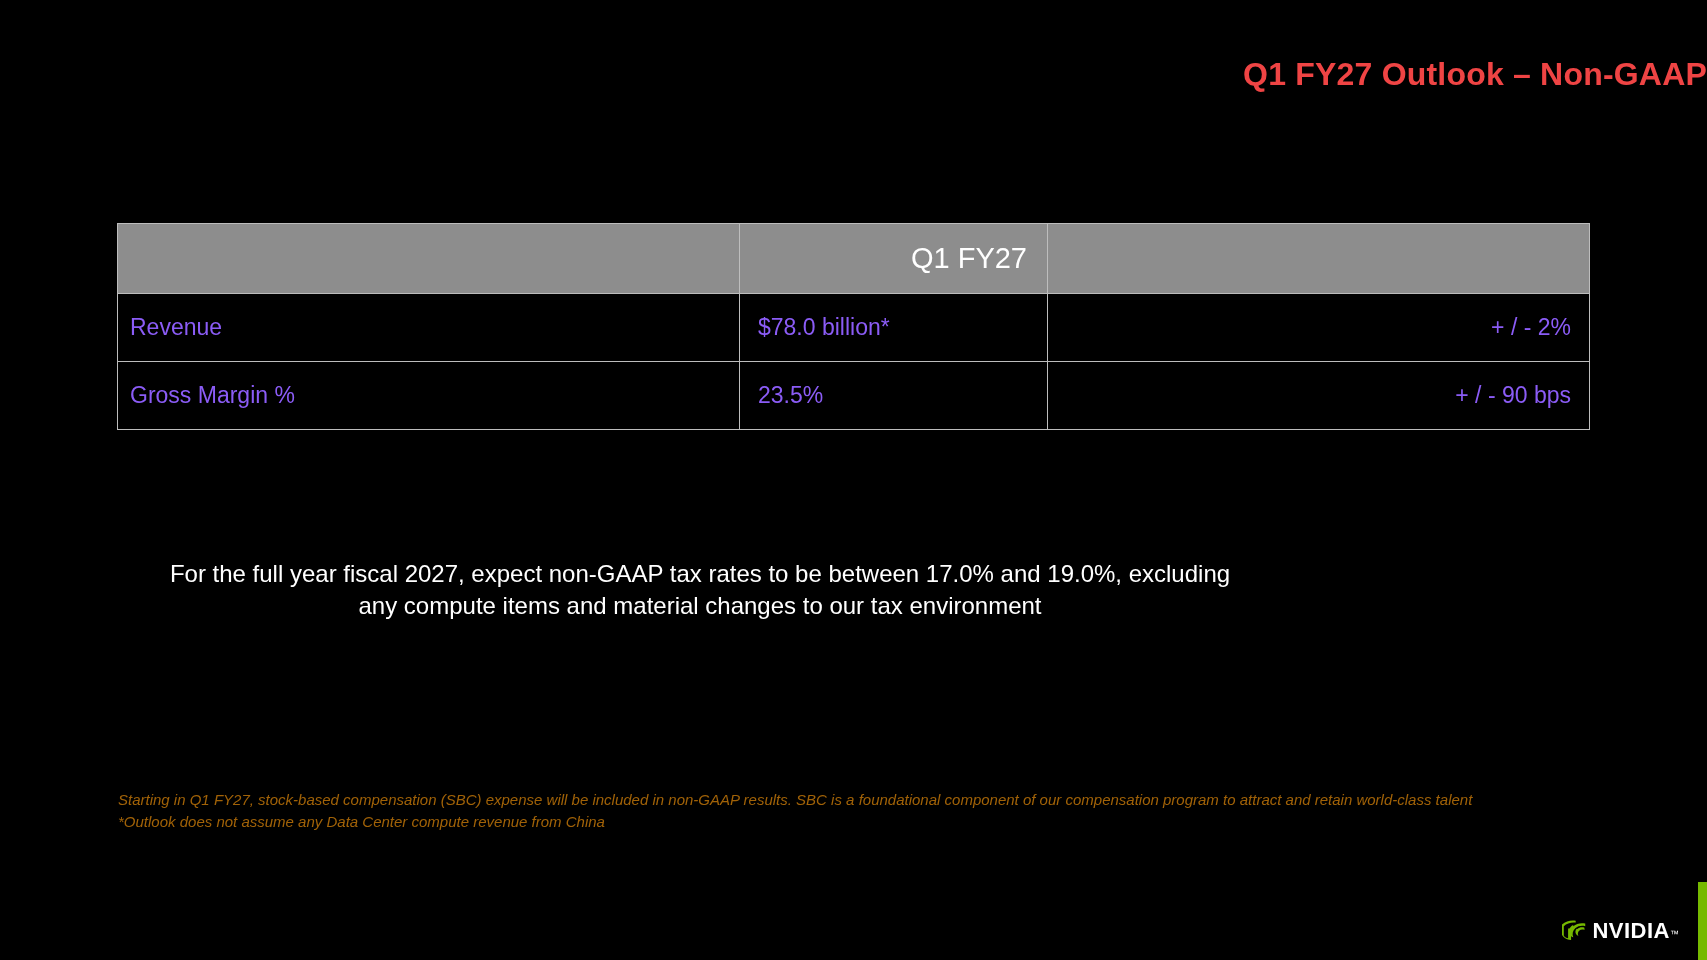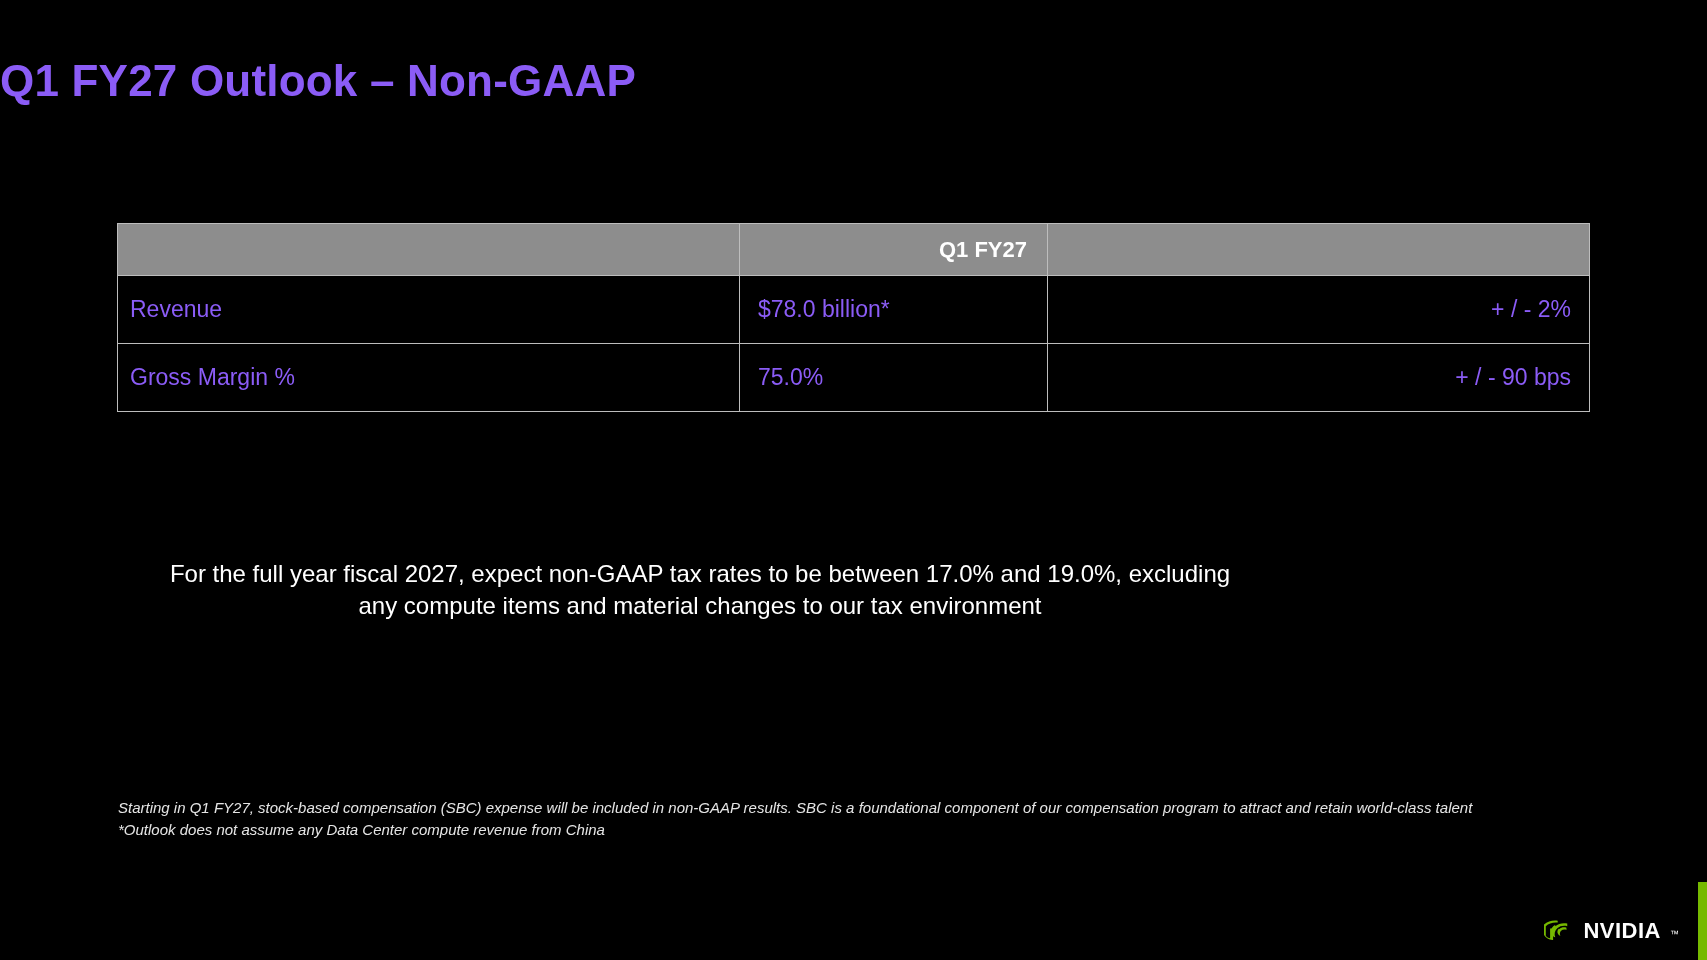--- a/index.html
+++ b/index.html
@@ -20,25 +20,25 @@
     inset: 0;
     background: #000000;
   }
 
   
   .title {
     position: absolute;
     top: 56px;
     left: 0;
     width: 1707px;
-    text-align: left;
-    font-size: 44px;
+    text-align: right;
+    font-size: 32px;
     font-weight: bold;
     letter-spacing: 0.2px;
-    color: #8b5cf6;
+    color: #ef4444;
   }
 
   
   .table-wrap {
     position: absolute;
     left: 117px;
     top: 223px;
     width: 1472px;
   }
   table.outlook {
@@ -51,24 +51,24 @@
   table.outlook col.c-note   { width: 542px; }
 
   table.outlook th,
   table.outlook td {
     border: 1px solid #bdbdbd;
     vertical-align: middle;
   }
 
   thead tr.header-row th {
     background: #8d8d8d;
-    height: 52px;
-    color: #ffffff;
-    font-size: 22px;
-    font-weight: bold;
+    height: 70px;
+    color: #ffffff;
+    font-size: 29px;
+    font-weight: normal;
     padding: 0 20px;
   }
   th.h-metric { text-align: left; }
   th.h-value  { text-align: right; }
   th.h-note   { text-align: right; }
 
   tbody tr td {
     background: #000000;
     height: 68px;
     font-size: 23px;
@@ -90,36 +90,35 @@
     font-size: 24px;
     line-height: 1.33;
     color: #ffffff;
   }
   .tax-note .line { display: block; }
 
   
   .footnotes {
     position: absolute;
     left: 118px;
-    bottom: 120px;
+    bottom: 128px;
     font-style: italic;
     font-size: 15px;
     line-height: 1.42;
-    color: #e5e5e5;
+    color: #a16207;
   }
   .footnotes .fn { display: block; white-space: nowrap; }
 
   
   .logo {
     position: absolute;
     right: 28px;
     bottom: 18px;
     display: flex;
     align-items: center;
-    gap: 9px;
   }
   .logo .eye { display: block; width: 30px; height: 22px; }
   .logo .wordmark {
     font-size: 22px;
     font-weight: bold;
     letter-spacing: 0.5px;
     color: #ffffff;
     line-height: 1;
   }
   .logo .tm {
@@ -159,21 +158,21 @@
         </tr>
       </thead>
       <tbody>
         <tr>
           <td class="metric">Revenue</td>
           <td class="value">$78.0 billion*</td>
           <td class="note">+ / - 2%</td>
         </tr>
         <tr>
           <td class="metric">Gross Margin %</td>
-          <td class="value">75.0%</td>
+          <td class="value">23.5%</td>
           <td class="note">+ / - 90 bps</td>
         </tr>
       </tbody>
     </table>
   </div>
 
   <div class="tax-note">
     <span class="line">For the full year fiscal 2027, expect non-GAAP tax rates to be between 17.0% and 19.0%, excluding</span>
     <span class="line">any compute items and material changes to our tax environment</span>
   </div>

